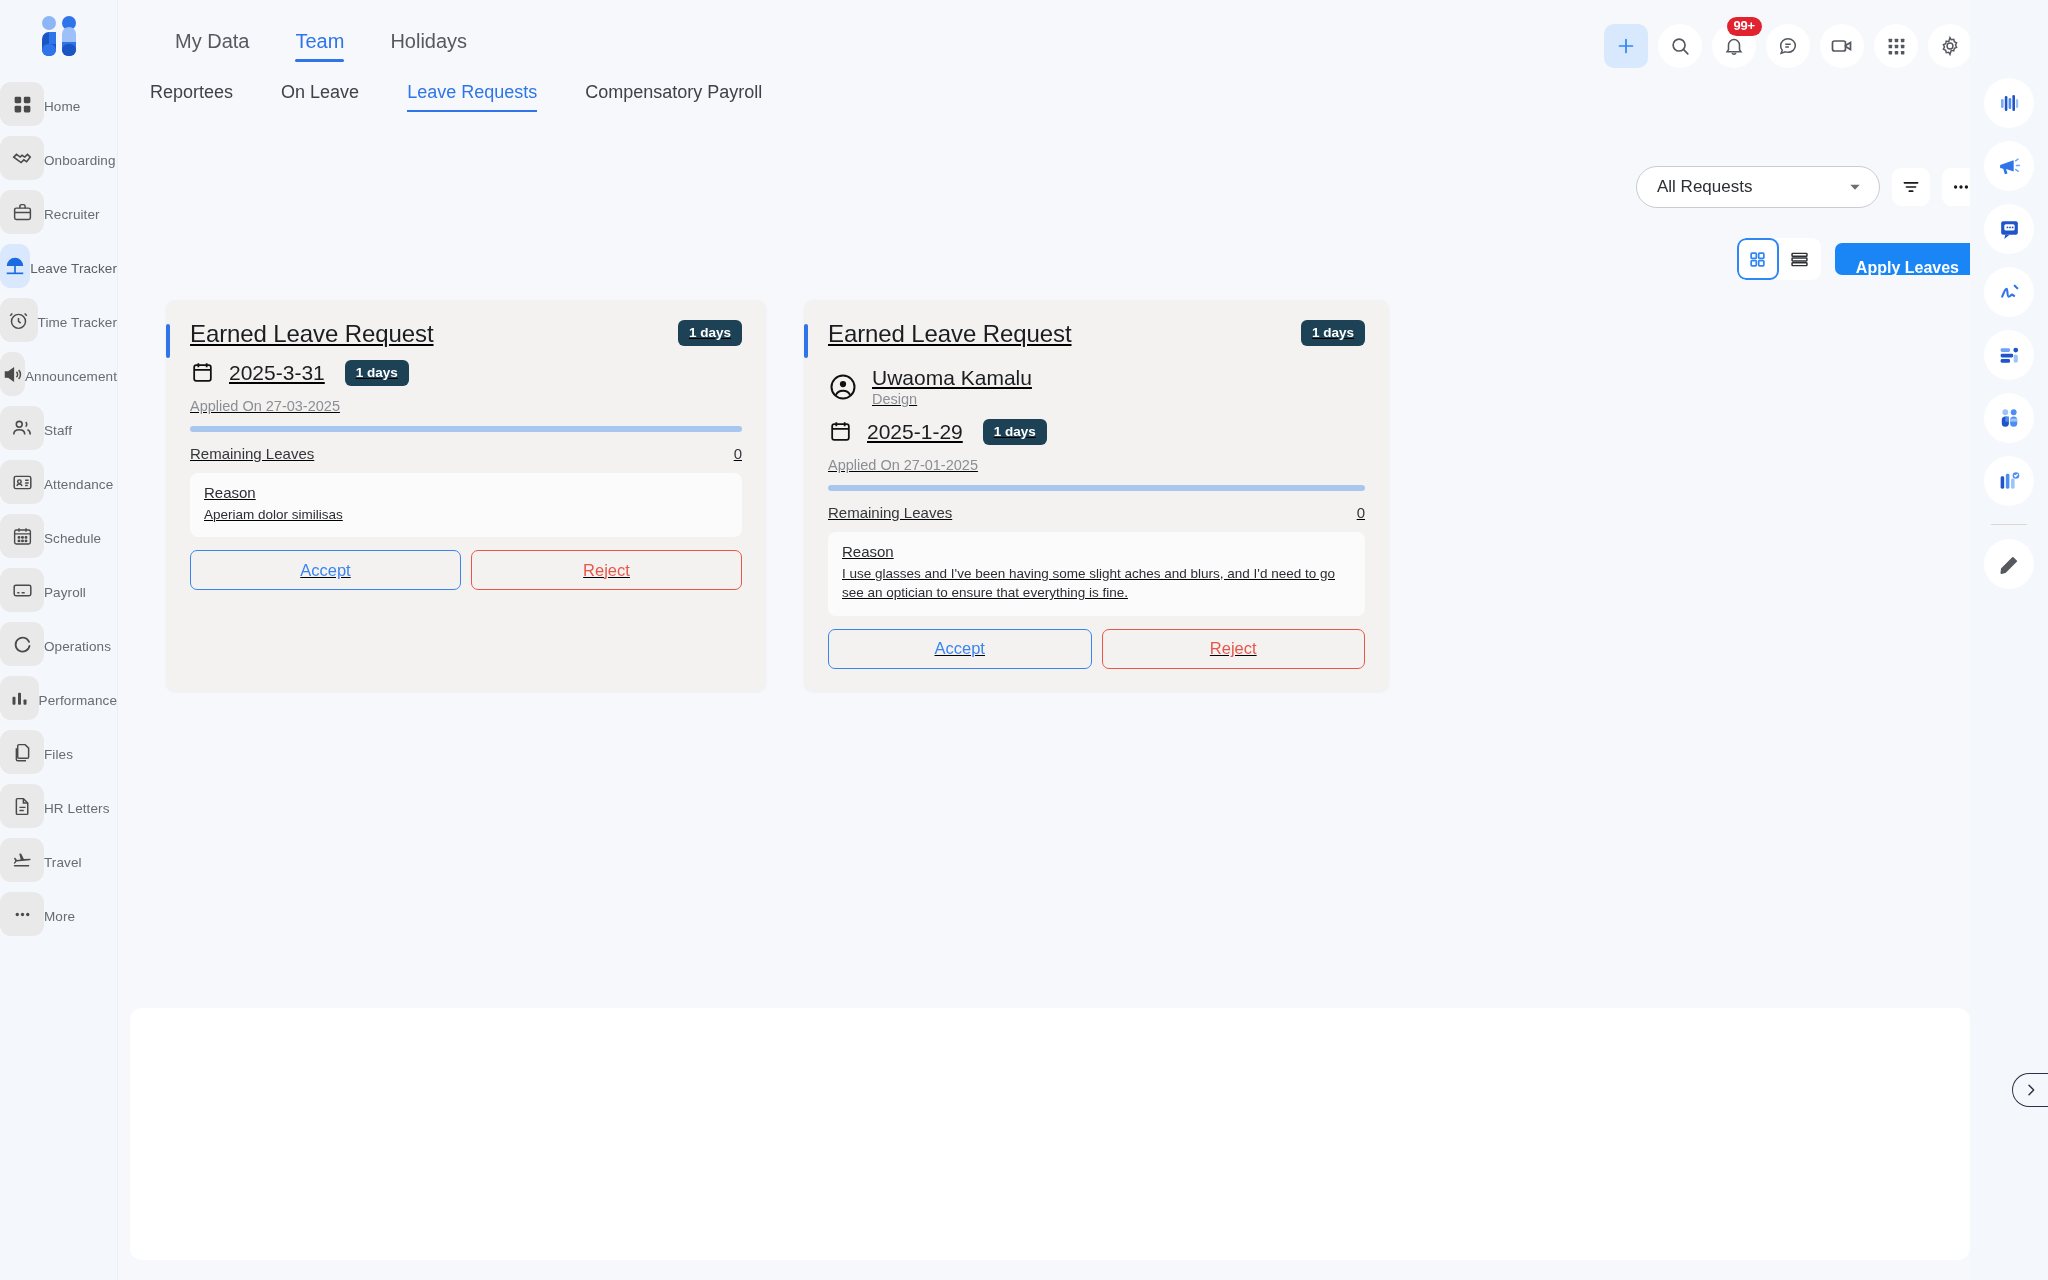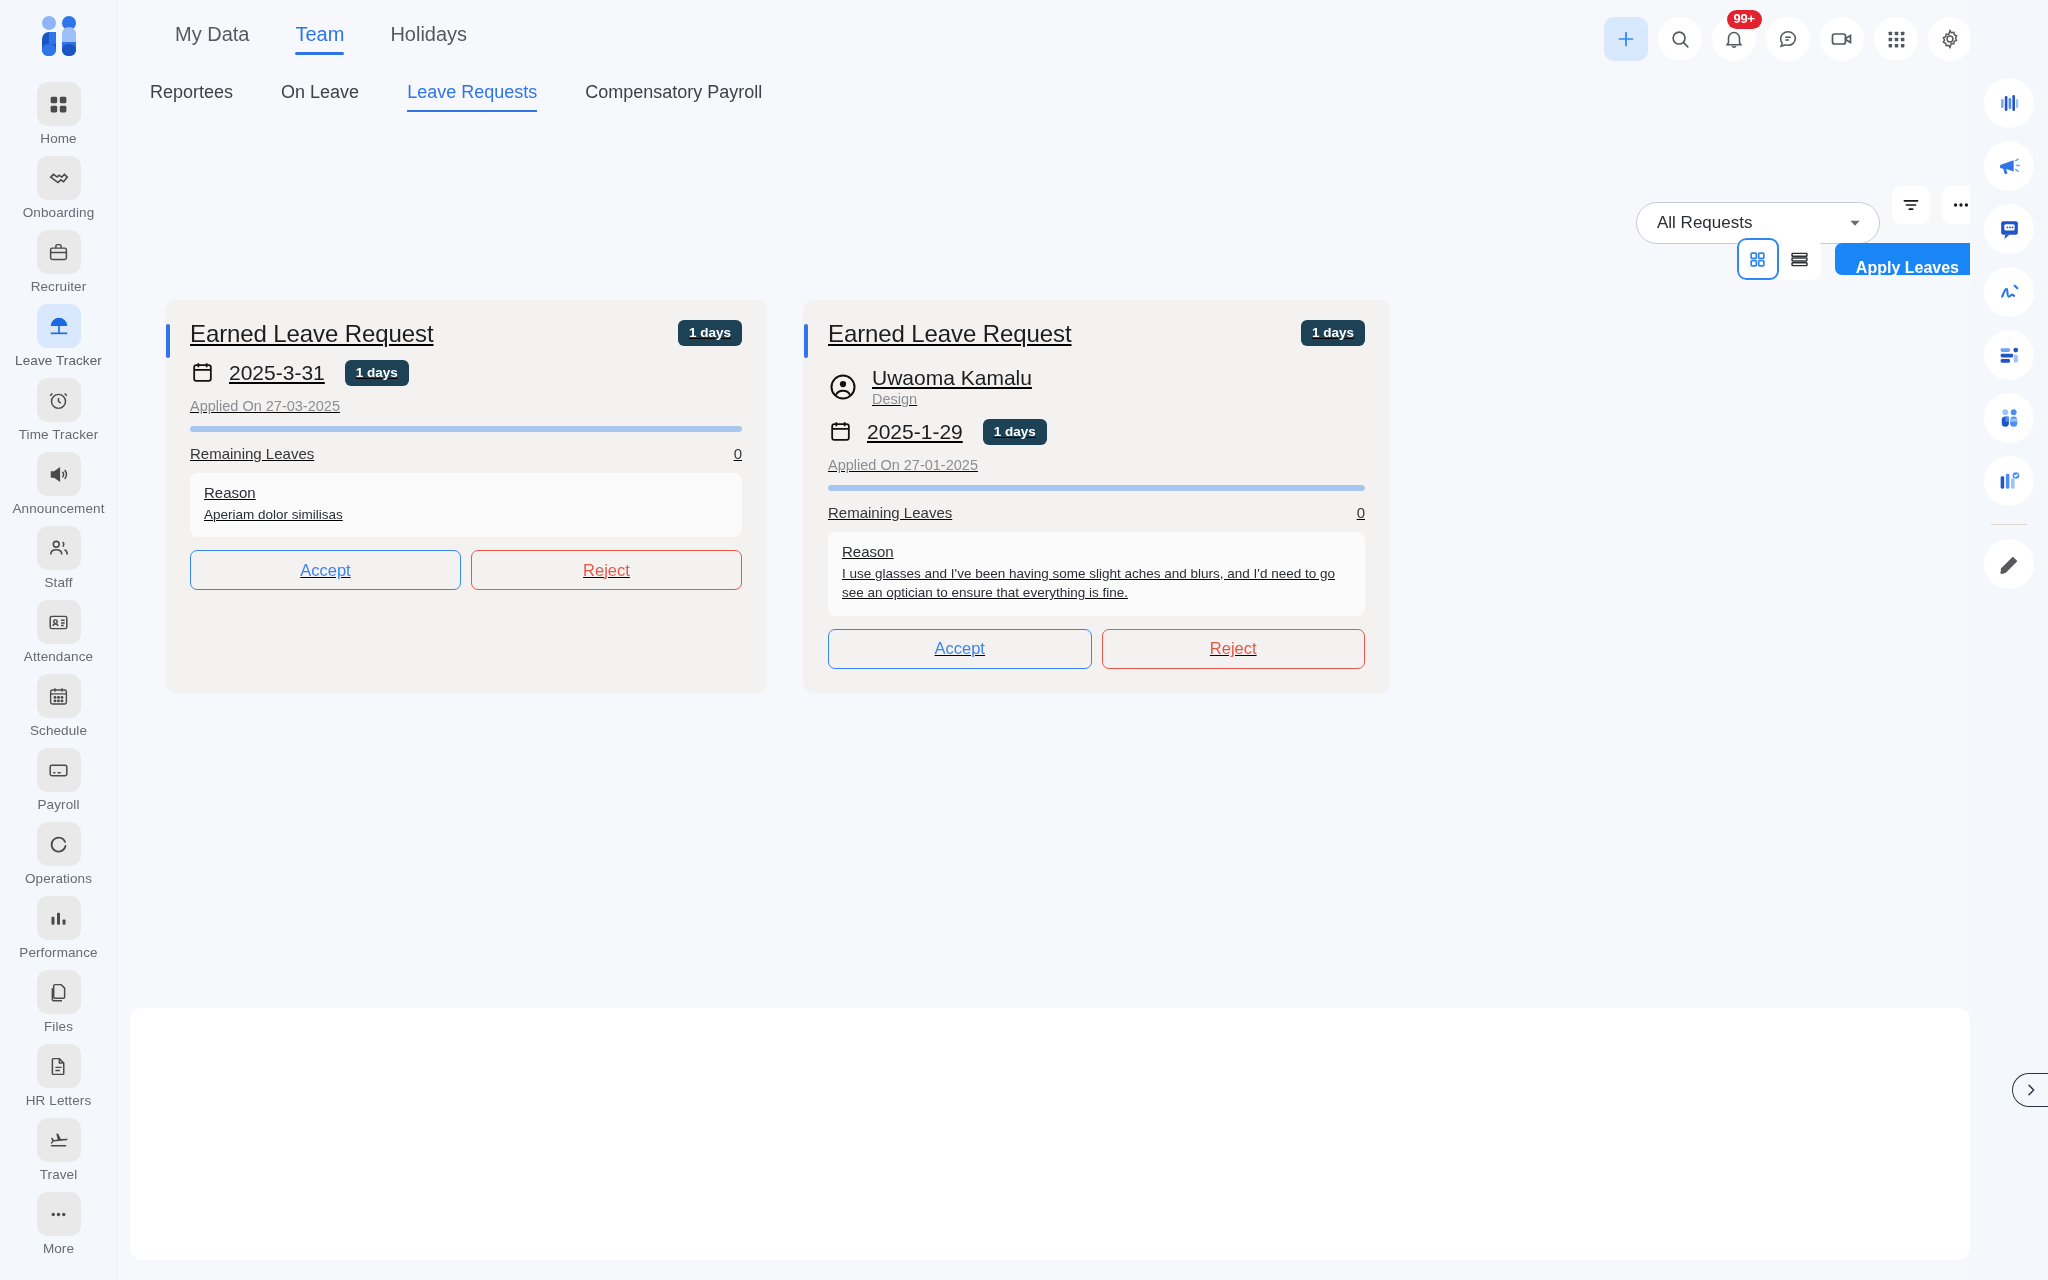--- a/index.html
+++ b/index.html
@@ -13,38 +13,38 @@
 
   
   #left-rail {
     position: absolute; left: 0; top: 0; width: 118px; height: 1280px;
     background: #f4f7fc;
     display: flex; flex-direction: column; align-items: center;
     border-right: 1px solid #eceff5;
   }
   #brand-logo { margin-top: 12px; margin-bottom: 18px; width: 52px; height: 52px; position: relative; }
   .rail-item {
-    width: 100%; display: flex; flex-direction: column; align-items: center;
+    width: 100%; display: flex; flex-direction: row; align-items: center;
     margin-bottom: 10px; cursor: pointer;
   }
   .rail-icon-box {
     width: 44px; height: 44px; border-radius: 11px; background: #e9e9e9;
     display: flex; align-items: center; justify-content: center;
     color: #4a4a4a;
   }
   .rail-item.active .rail-icon-box { background: #d9e8fd; color: #1a6ae0; }
   .rail-label {
     font-size: 13.5px; color: #676b73; margin-top: 5px; letter-spacing: .1px;
     white-space: nowrap;
   }
   .rail-item.active .rail-label { color: #5a5f66; }
 
   
   #top-header {
-    position: absolute; left: 118px; top: 5px; right: 0; height: 68px;
+    position: absolute; left: 118px; top: 12px; right: 0; height: 68px;
     display: flex; align-items: center;
   }
   #main-tabs { display: flex; align-items: flex-start; gap: 0px; margin-left: 34px; }
   .main-tab {
     font-size: 20px; color: #56595e; padding: 0 23px; cursor: pointer;
     position: relative; padding-bottom: 9px; white-space: nowrap;
   }
   .main-tab.active { color: #2f74e8; }
   .main-tab.active::after {
     content: ""; position: absolute; left: 23px; right: 23px; bottom: 0;
@@ -86,21 +86,21 @@
   }
 
   
   #toolbar-row1 {
     position: absolute; right: 68px; top: 166px;
     display: flex; align-items: center; gap: 12px;
   }
   #request-filter-select {
     width: 244px; height: 42px; border: 1px solid #c9ccd2; border-radius: 21px;
     background: #fff; display: flex; align-items: center;
-    padding: 0 16px 0 20px; cursor: pointer; margin-top: 36px;
+    padding: 0 16px 0 20px; cursor: pointer;
   }
   #request-filter-select .sel-label { font-size: 17px; color: #2c2f33; flex: 1; }
   .sq-btn {
     width: 38px; height: 38px; border-radius: 9px; background: #fff;
     display: flex; align-items: center; justify-content: center; cursor: pointer;
     color: #18191b;
   }
   #toolbar-row2 {
     position: absolute; right: 68px; top: 238px;
     display: flex; align-items: center; gap: 14px;

